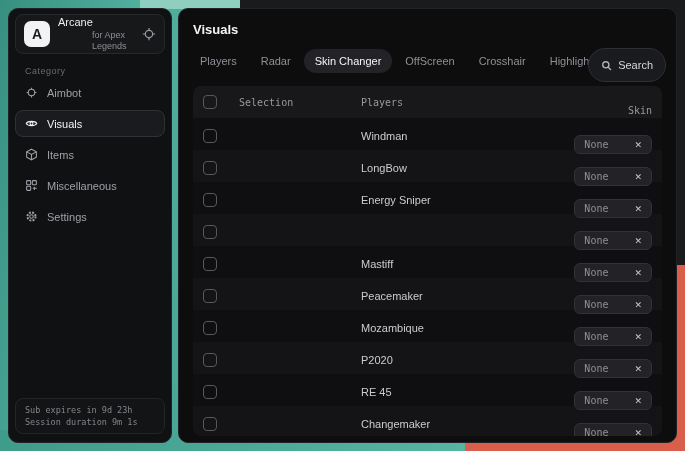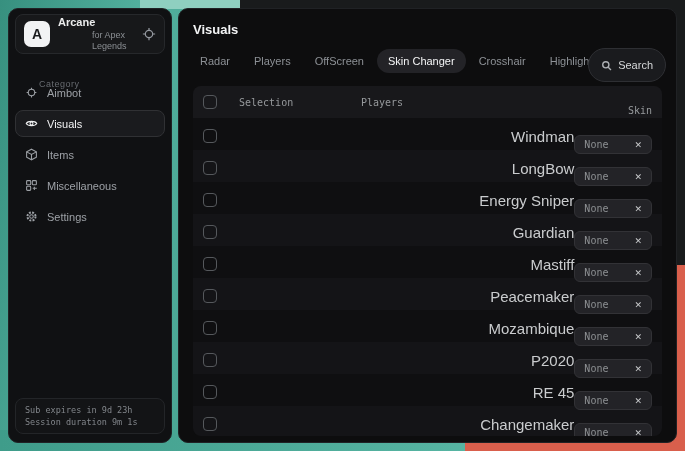--- a/index.html
+++ b/index.html
@@ -18,25 +18,25 @@
 
   
   .sidebar { left:8px; top:8px; width:164px; height:435px; background:#101113; }
   .side-head { position:absolute; left:6px; top:5px; right:6px; height:40px;
     background:#17181a; border:1px solid #26282b; border-radius:8px;
     display:flex; align-items:center; padding:0 8px; gap:8px; }
   .logo { width:26px; height:26px; background:#f2f3f4; border-radius:7px;
     display:flex; align-items:center; justify-content:center;
     font-weight:bold; font-size:14px; color:#1a1b1d; }
   .side-head .titles { flex:1; line-height:1.25; }
-  .app-name { font-size:11px; font-weight:bold; color:#eceded; }
+  .app-name { font-size:11px; font-weight:normal; color:#eceded; }
   .app-sub  { font-size:9px; color:#8b8f94;padding-left:34px; }
   .target-btn { color:#9599a0; display:flex; cursor:pointer; }
 
-  .cat-label { position:absolute; left:30px; top:57px; font-size:9px; color:#676b70; letter-spacing:.5px;margin-top:13px; }
+  .cat-label { position:absolute; left:16px; top:57px; font-size:9px; color:#676b70; letter-spacing:.5px; }
 
   .nav { position:absolute; left:6px; right:6px; top:70px; display:flex; flex-direction:column; gap:4px; }
   .nav-item { display:flex; align-items:center; gap:9px; height:27px; padding:0 9px;
     border:1px solid transparent; border-radius:8px; color:#9da1a6; font-size:11px; cursor:pointer;text-align:center; }
   .nav-item svg { flex:0 0 auto; }
   .nav-item.active { background:#1a1b1e; border-color:#303134; color:#f1f2f3; }
 
   .side-foot { position:absolute; left:6px; right:6px; bottom:8px; height:36px;
     background:#131416; border:1px solid #232528; border-radius:8px;
     display:flex; flex-direction:column; justify-content:center; gap:2px; padding:8px 9px;
@@ -60,21 +60,21 @@
   .table { position:absolute; left:14px; right:14px; top:77px; bottom:6px;
     border-radius:8px; overflow:hidden; }
   .t-row { display:grid; grid-template-columns:36px 122px 1fr auto;
     align-items:center; height:32px; padding:0 10px; }
   .t-head { background:#18181b; font-family:"DejaVu Sans Mono", monospace;
     font-size:10px; color:#96999c; }
   .t-row:nth-child(even) { background:#0f0f11; }
   .t-row:nth-child(odd):not(.t-head) { background:#141417; }
   .checkbox { width:14px; height:14px; border:1.5px solid #55585c; border-radius:4px;
     background:transparent; cursor:pointer; }
-  .weapon-cell { font-size:15px; color:#caccce;text-align:right; }
+  .weapon-cell { font-size:11px; color:#caccce; }
   .skin-col { text-align:right;margin-top:16px; }
   .skin-badge { display:inline-flex; align-items:center; gap:26px; padding:3px 9px;
     background:#232327; border:1px solid #323236; border-radius:6px; cursor:pointer; }
   .skin-badge .val { font-size:10px; color:#8d9093; font-family:"DejaVu Sans Mono", monospace; }
   .skin-badge .clear { font-size:9px; color:#c7c9cb; cursor:pointer; }
 </style>
 </head>
 <body>
 
 <div class="bg-teal-a"></div>
@@ -157,27 +157,27 @@
   <div class="side-foot">
     <div>Sub expires in 9d 23h</div>
     <div>Session duration 9m 1s</div>
   </div>
 </div>
 
 <div class="panel main">
   <div class="main-title">Visuals</div>
 
   <div class="tabs">
+  <div class="tab">Players</div>
+
   <div class="tab">Radar</div>
 
-  <div class="tab">Players</div>
+  <div class="tab active">Skin Changer</div>
 
   <div class="tab">OffScreen</div>
-
-  <div class="tab active">Skin Changer</div>
 
   <div class="tab">Crosshair</div>
 
   <div class="tab">Highlight</div>
 </div>
 
   <button class="search-btn">
     <svg width="11" height="11" viewBox="0 0 16 16" fill="none" stroke="currentColor" stroke-width="2">
       <circle cx="7" cy="7" r="4.5"></circle>
         <path d="M10.5 10.5L14.5 14.5"></path>
@@ -225,21 +225,20 @@
       <span class="skin-badge">
         <span class="val">None</span>
         <span class="clear">✕</span>
       </span>
     </span>
   </div>
 
   <div class="t-row">
     <span class="checkbox"></span>
     <span></span>
-    <span class="weapon-cell">Guardian</span>
     <span class="skin-col">
       <span class="skin-badge">
         <span class="val">None</span>
         <span class="clear">✕</span>
       </span>
     </span>
   </div>
 
   <div class="t-row">
     <span class="checkbox"></span>

